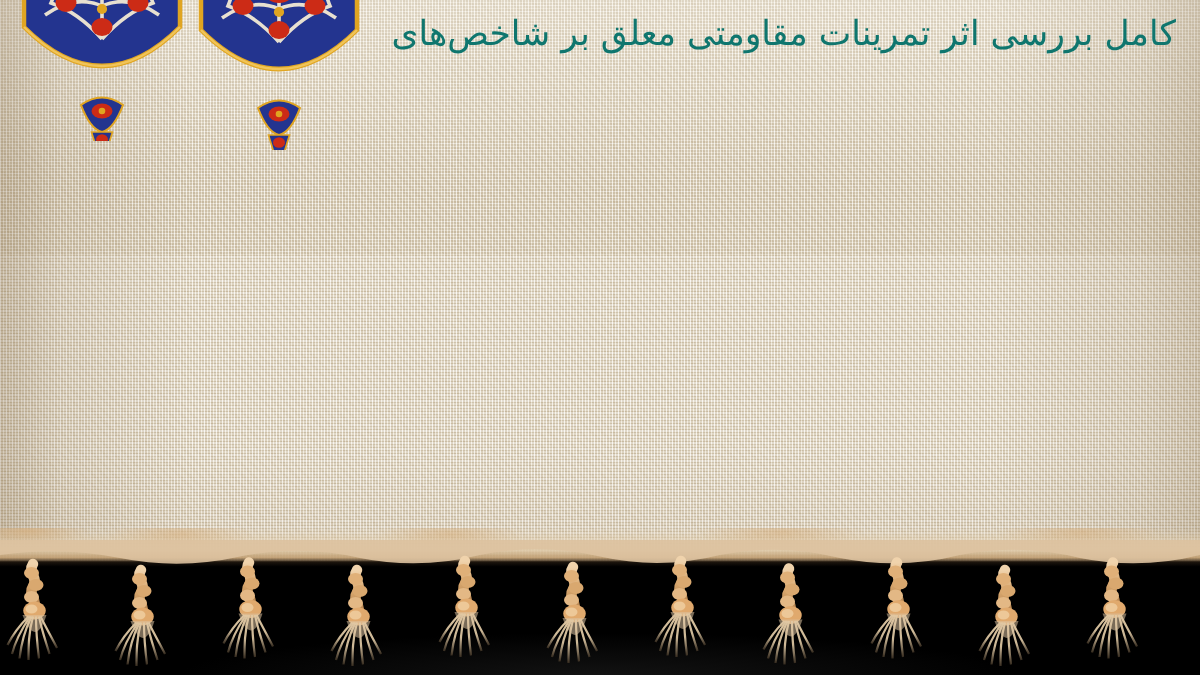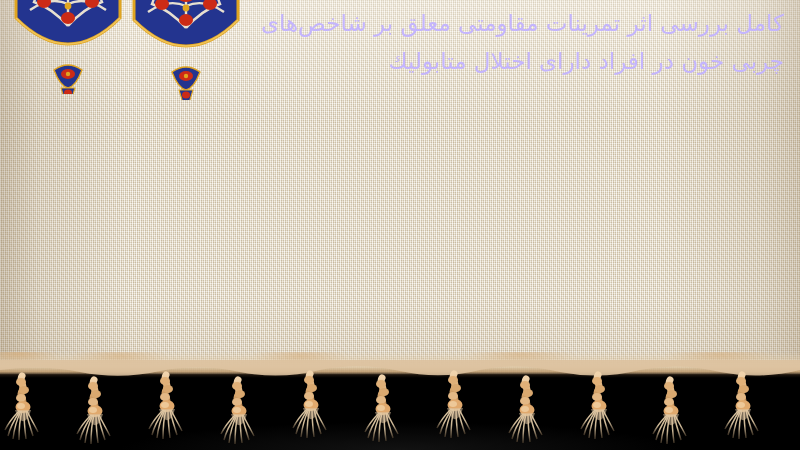--- a/index.html
+++ b/index.html
@@ -41,21 +41,21 @@
     pointer-events:none;
   }
 
   
   .txt{position:absolute;color:#15100c;white-space:nowrap;}
   #title{
     right:16px;top:4px;width:770px;
     text-align:right;white-space:normal;
     font-family:"DejaVu Sans","Liberation Sans",sans-serif;
     font-size:23px;line-height:38px;font-weight:500;
-    letter-spacing:0px;color:#c4b5fd;
+    letter-spacing:0px;color:#0f766e;
   }
   #body-lines{
     position:absolute;right:14px;top:104px;width:772px;text-align:right;
   }
   .bline{
     font-family:"DejaVu Sans","Liberation Sans",sans-serif;
     font-size:21px;line-height:41px;color:#120d09;
     white-space:nowrap;
     transform:scaleX(.86);transform-origin:right center;
     font-weight:600;
@@ -198,21 +198,20 @@
         <ellipse cx="54" cy="102" rx="7" ry="5" fill="#cc2b16"></ellipse>
         <circle cx="54" cy="102" r="2.2" fill="#e0a521"></circle>
         <path d="M47,116 L61,116 L57,129 L51,129 Z" fill="#23348f" stroke="#e0a521" stroke-width="1.1"></path>
         <ellipse cx="54" cy="121" rx="4" ry="3.5" fill="#cc2b16"></ellipse>
       </g>
     </svg>
   </div>
 
   <div id="title" class="txt">
     <div>كامل بررسی اثر تمرينات مقاومتی معلق بر شاخص‌های</div>
-    <div>چربی خون در افراد دارای اختلال متابوليك</div>
   </div>
 
 
   <div id="black"></div>
 
   <div id="paper-edge"></div>
 
   <div id="fringe">
     <svg width="800" height="90" viewBox="0 0 800 90">
       <defs>

